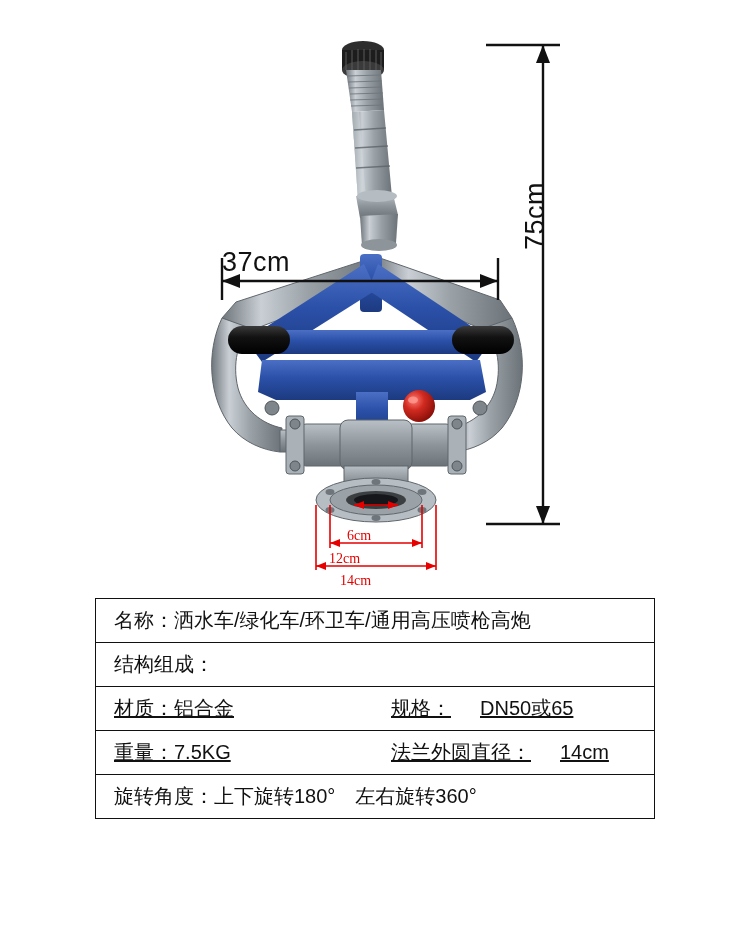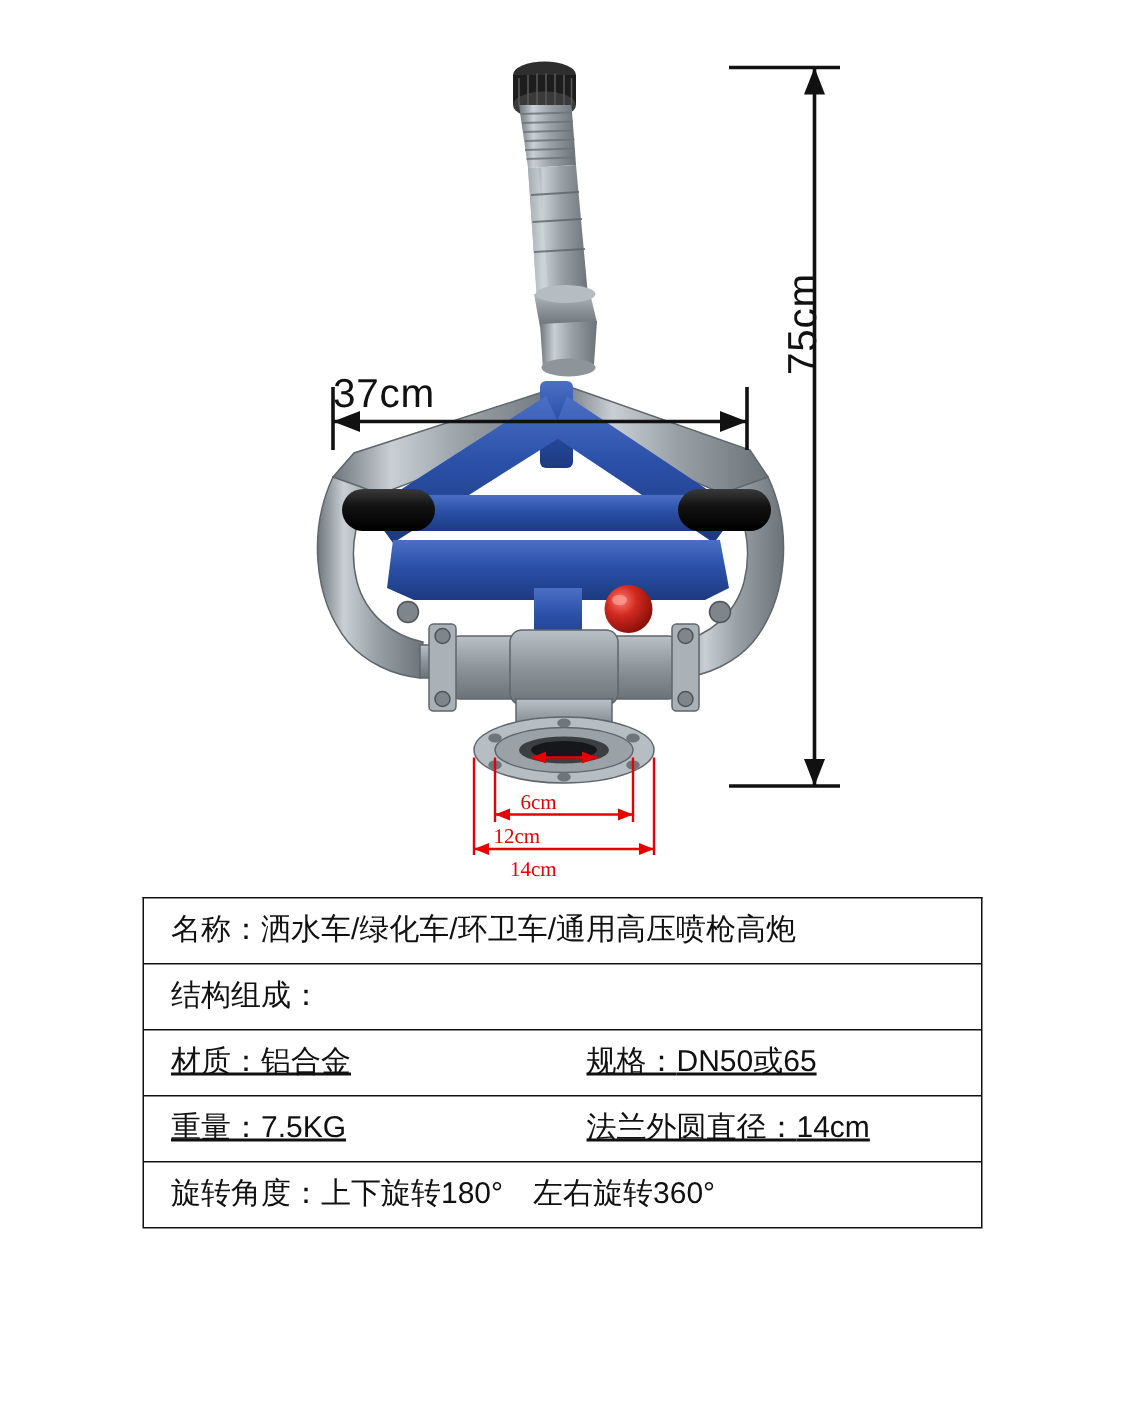--- a/index.html
+++ b/index.html
@@ -83,20 +83,21 @@
     padding: 0 0 0 18px;
     font-size: 20px;
     color: #111111;
     box-sizing: border-box;
     line-height: 1.25;
   }
   .spec-cell.full { width: 100%; }
   .spec-cell.half { width: 50%; text-decoration: underline; }
   .spec-cell.half.second {
     padding-left: 16px;
+    gap: 29px;
   }
   .spec-label { white-space: nowrap; }
   .spec-value { white-space: nowrap; }
 </style>
 </head>
 <body>
 
 <div id="diagram">
 
   <svg width="750" height="580" viewBox="0 0 750 580">

